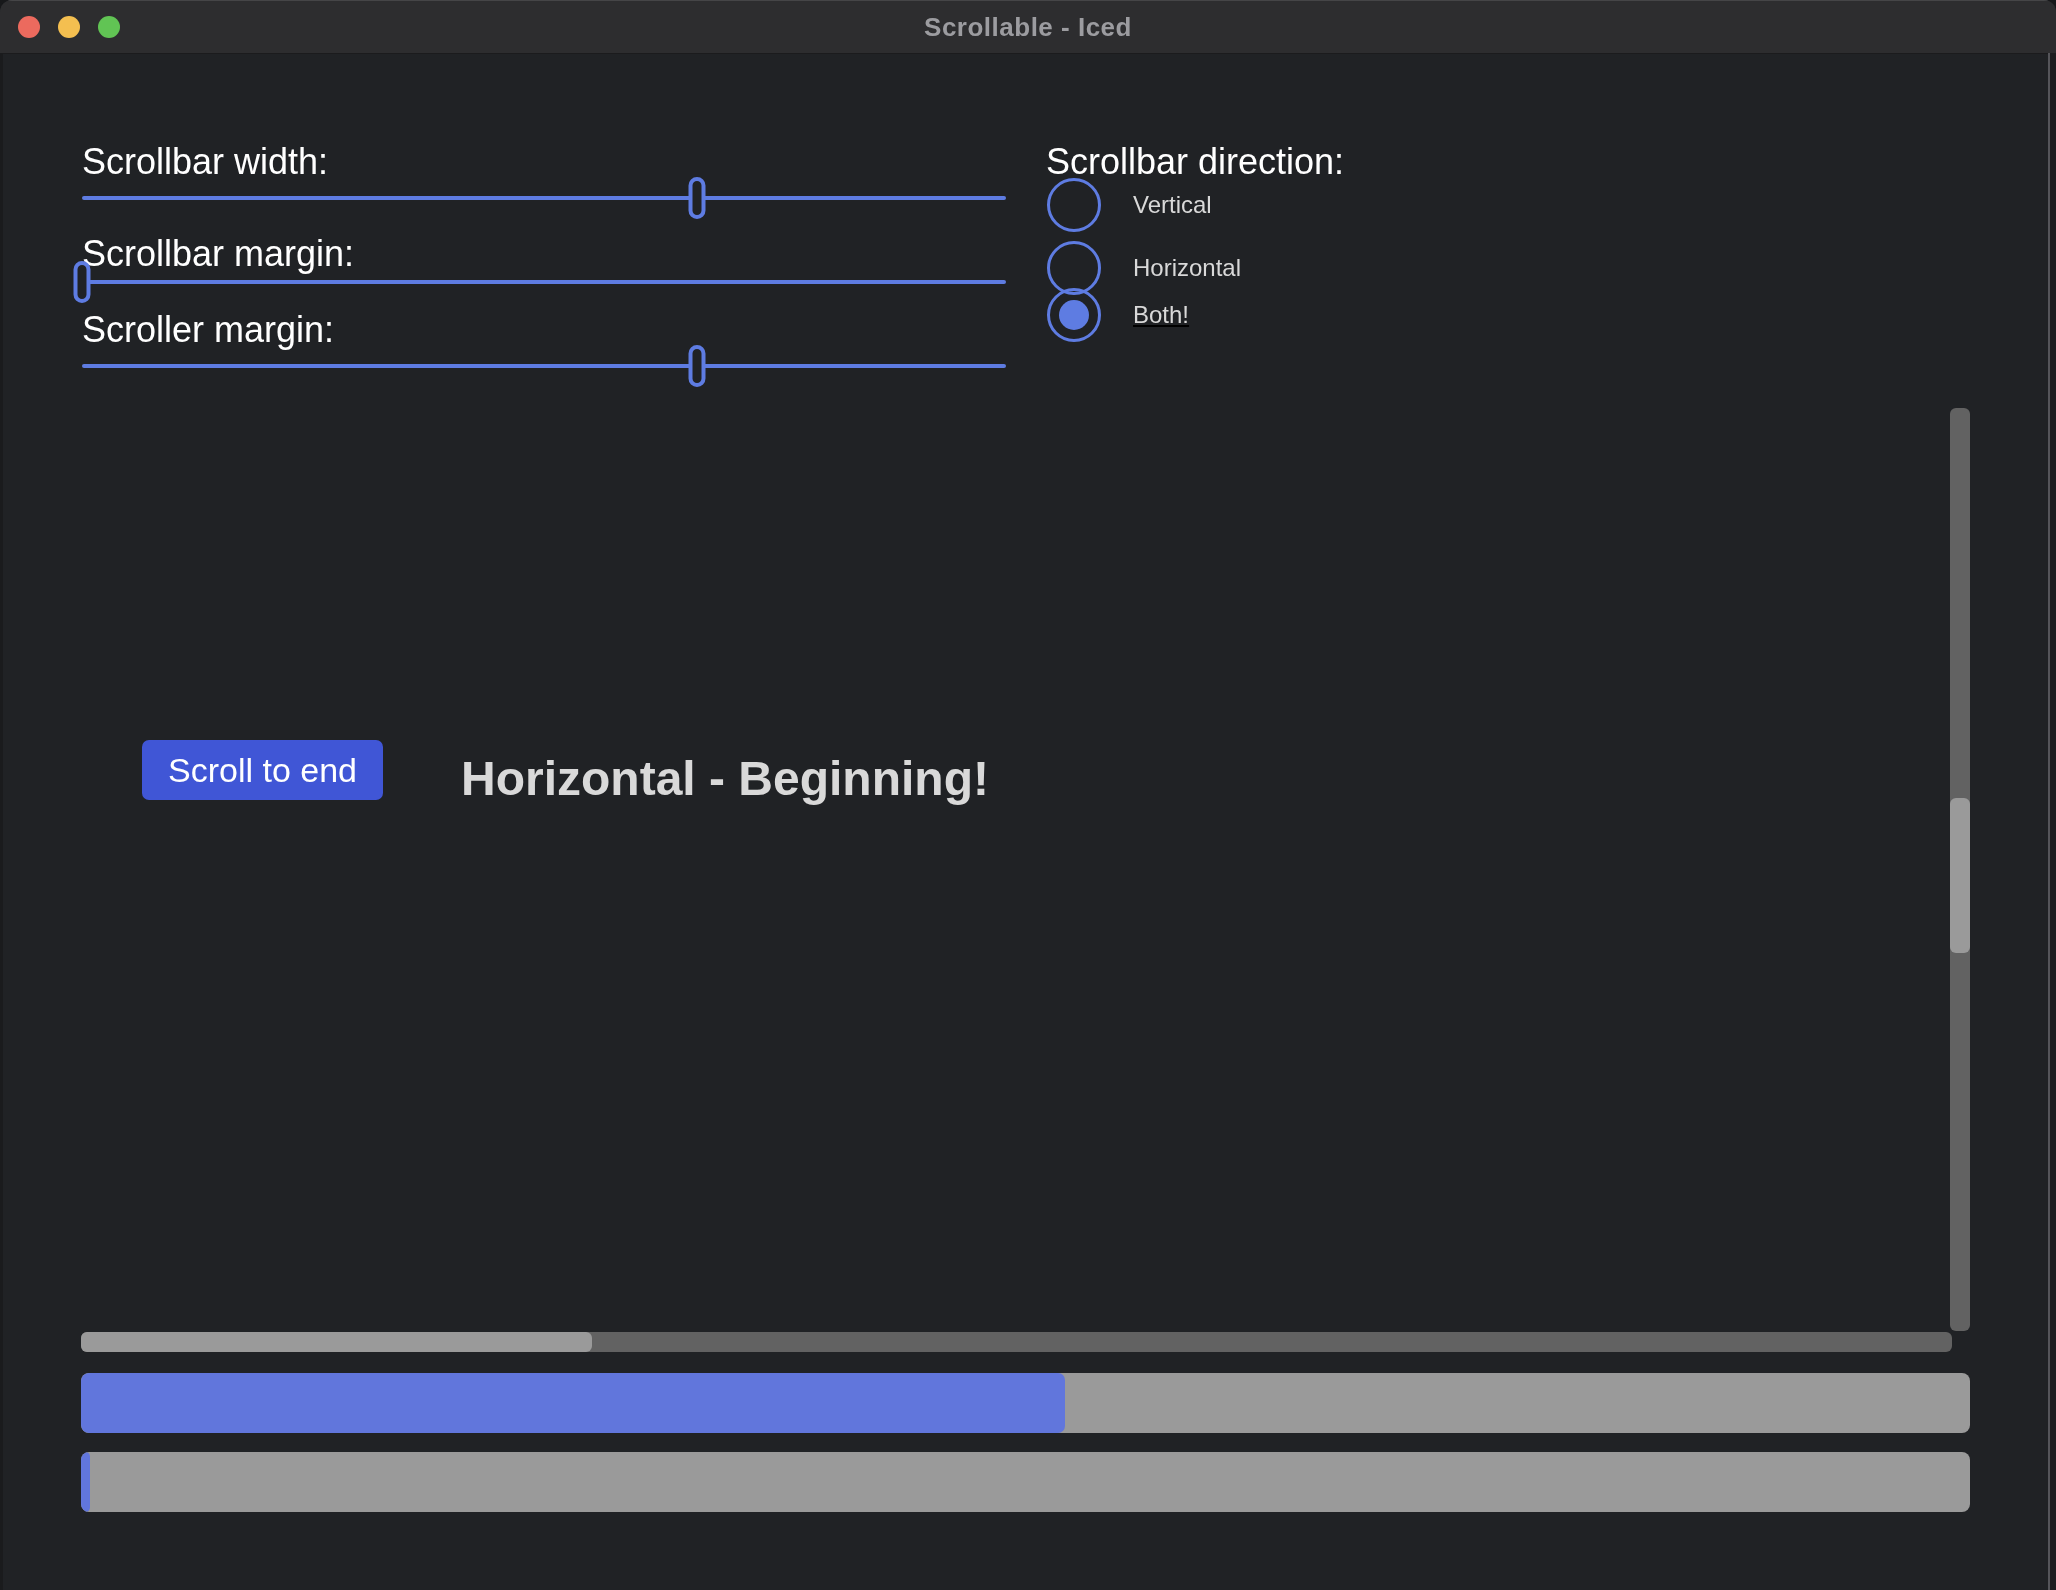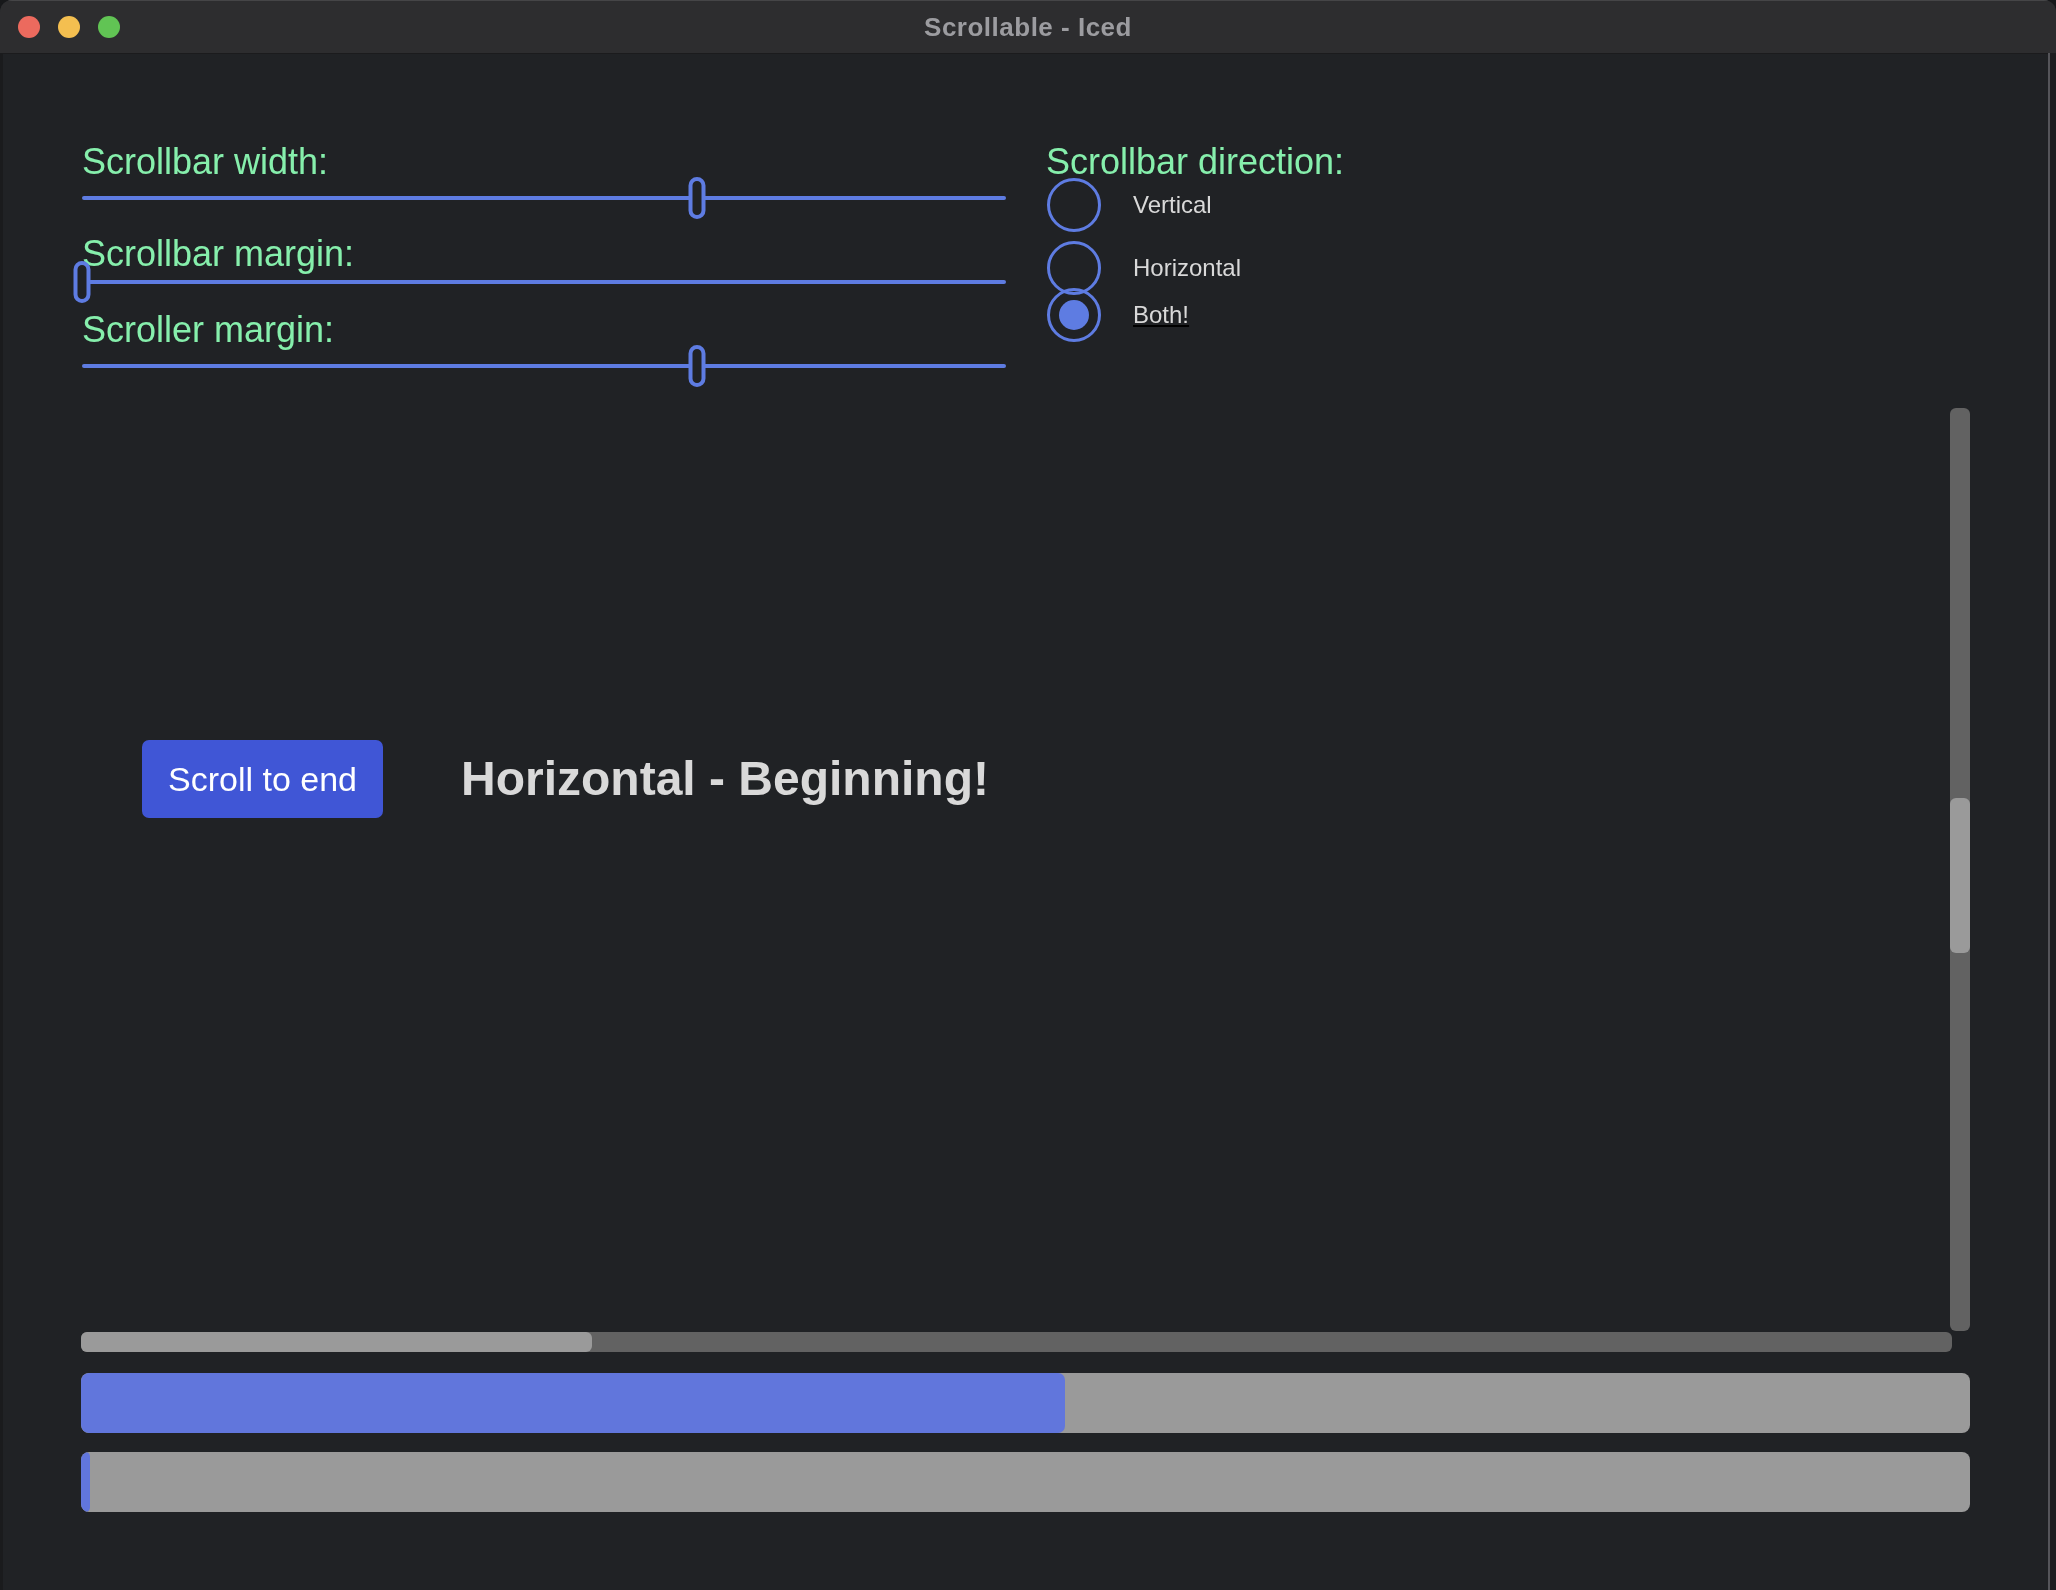--- a/index.html
+++ b/index.html
@@ -25,21 +25,21 @@
   .light.red    { background:var(--light_close,#ec6a5e); }
   .light.yellow { background:var(--light_min,#f4bf50); }
   .light.green  { background:var(--light_zoom,#61c454); }
   .window-title {
     position:absolute; left:0; right:0; top:0; height:53px; line-height:54px;
     text-align:center; color:#9c9ca0; font-weight:bold; font-size:26px;
     letter-spacing:0.5px;
   }
   
   .form-label {
-    position:absolute; color:#86efac; font-size:36px; line-height:44px; white-space:nowrap;
+    position:absolute; color:#ffffff; font-size:36px; line-height:44px; white-space:nowrap;
   }
   
   .slider { position:absolute; left:82px; width:924px; height:42px; cursor:pointer; }
   .slider-rail {
     position:absolute; left:0; right:0; top:19px; height:4px;
     background:var(--accent,#5e7ce2); border-radius:2px;
   }
   .slider-handle {
     position:absolute; top:0; width:17px; height:42px; box-sizing:border-box;
     border:4px solid var(--accent,#5e7ce2); border-radius:9px;
@@ -53,21 +53,21 @@
   .radio-circle {
     width:54px; height:54px; box-sizing:border-box; flex:0 0 auto;
     border:3px solid var(--accent,#5e7ce2); border-radius:50%;
     display:flex; align-items:center; justify-content:center;
   }
   .radio-dot { width:30px; height:30px; border-radius:50%; background:var(--accent,#5e7ce2); display:none; }
   .radio-option.selected .radio-dot { display:block; }
   .radio-label { color:#d9d9d9; font-size:24px; white-space:nowrap; }
   
   .scroll-button {
-    position:absolute; left:142px; top:740px; width:241px; height:78px;
+    position:absolute; left:142px; top:740px; width:241px; height:60px;
     background:var(--button,#4056d6); border:none; border-radius:7px;
     color:#ffffff; font-size:34px; font-family:inherit; cursor:pointer;
   }
   .status-text {
     position:absolute; left:461px; top:740px; height:78px; line-height:78px;
     color:#d9d9d9; font-size:48px; white-space:nowrap;font-weight:bold;
   }
   
   .vscrollbar {
     position:absolute; left:1950px; top:408px; width:20px; height:923px;

